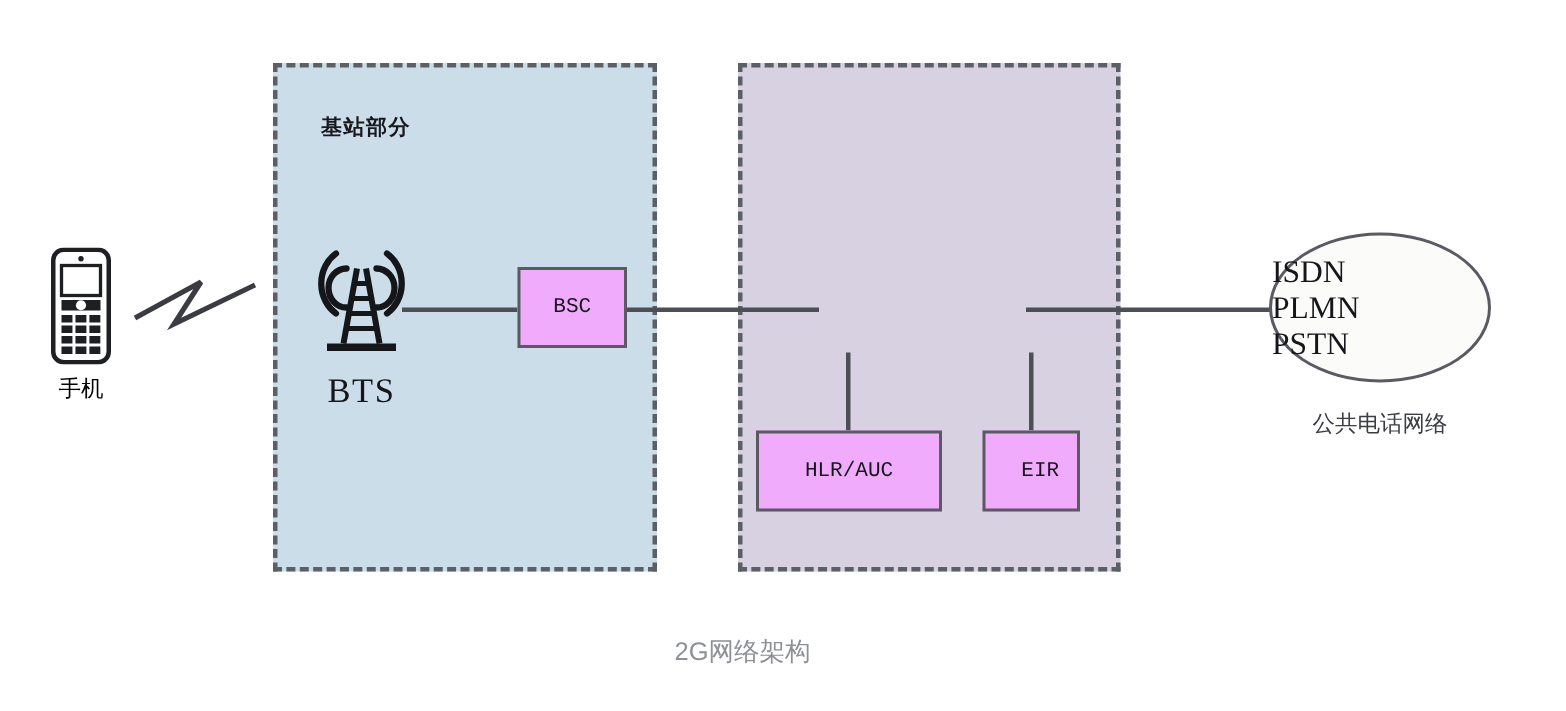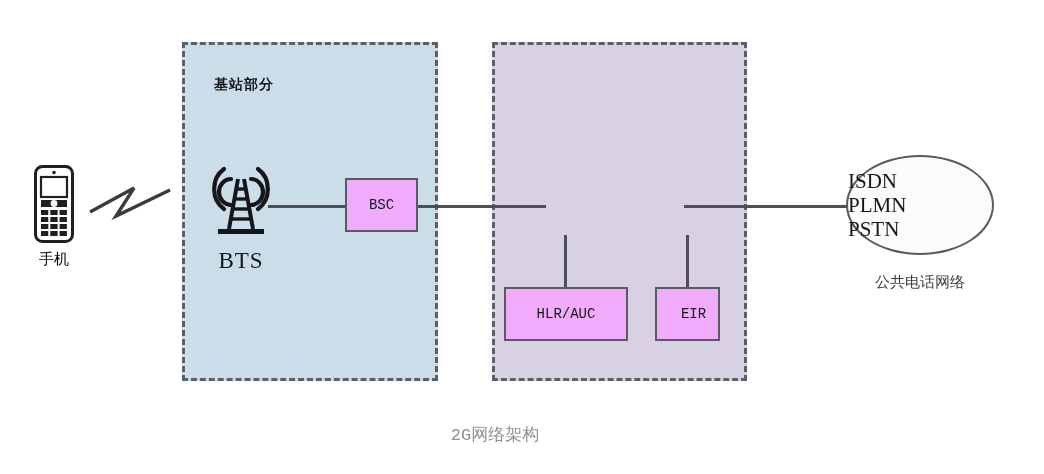--- a/index.html
+++ b/index.html
@@ -168,21 +168,21 @@
     white-space: nowrap;
   }
 
   
   #figure-caption {
     position: absolute;
     left: 0;
     top: 423px;
     width: 990px;
     text-align: center;
-    font-family: Liberation Mono, monospace;
+    font-family: Liberation Sans, sans-serif;
     font-size: 17px;
     color: #8d9095;
     white-space: nowrap;
   }
 </style>
 </head>
 <body>
 
 <div id="stage">
 

